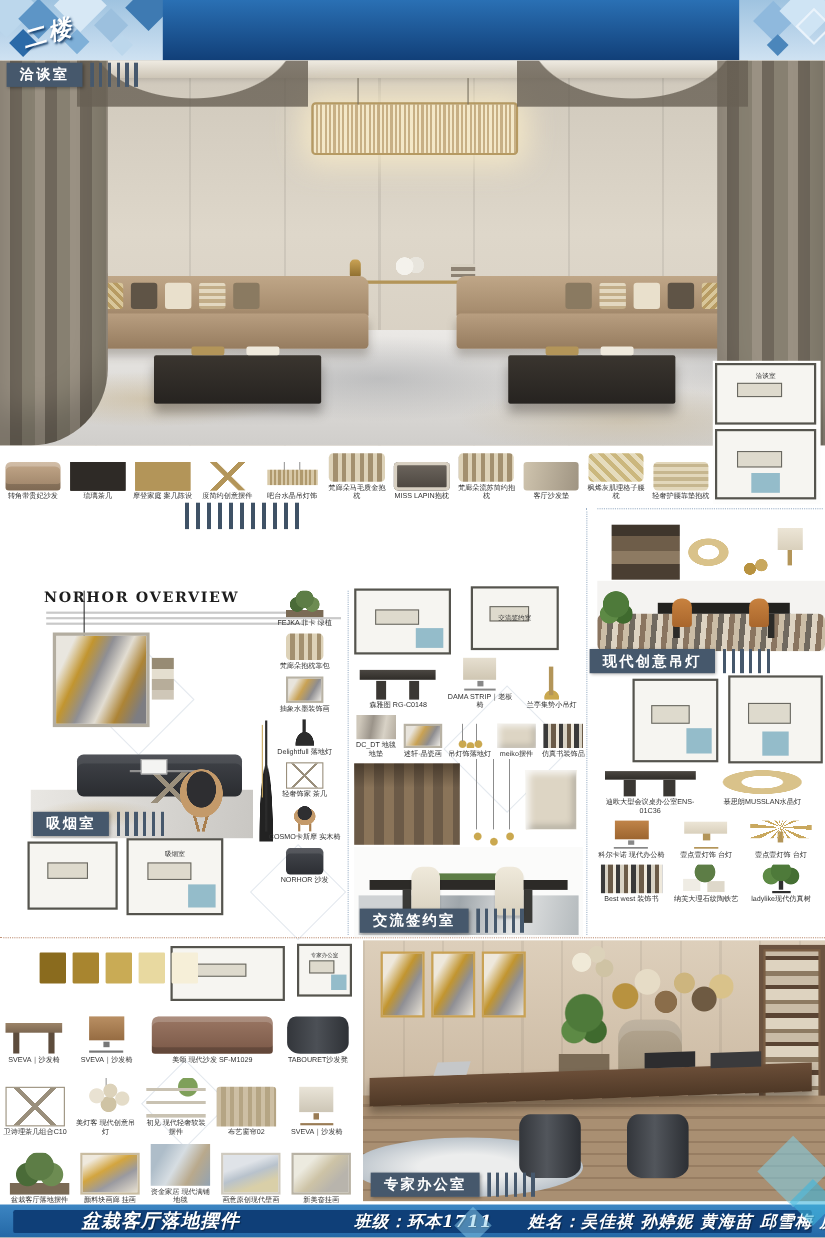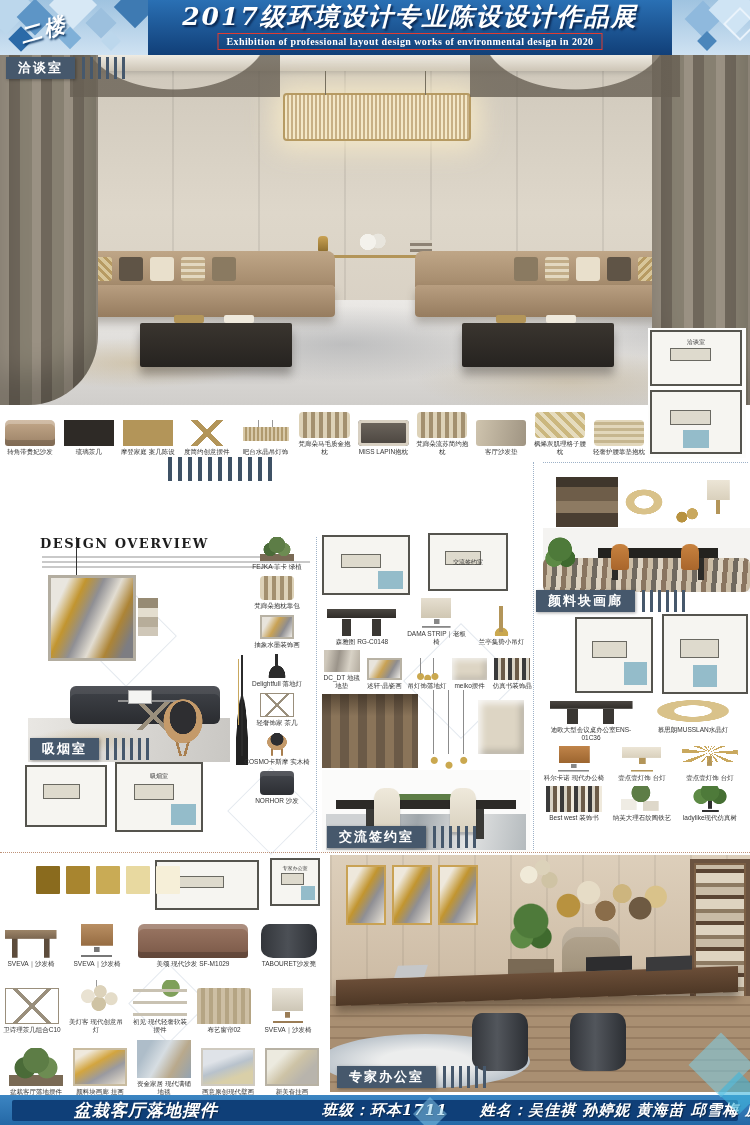--- a/index.html
+++ b/index.html
@@ -255,22 +255,20 @@
   <div class="header">
     <i class="dia" style="left:-14px;top:-14px;width:40px;height:40px;background:#bcd7ec;"></i>
     <i class="dia" style="left:22px;top:4px;width:26px;height:26px;background:#5d95c6;"></i>
     <i class="dia" style="left:56px;top:-12px;width:34px;height:34px;background:#d7e8f5;"></i>
     <i class="dia" style="left:90px;top:12px;width:22px;height:22px;background:#9cc0de;"></i>
     <i class="dia" style="left:120px;top:-8px;width:30px;height:30px;background:#3e7ab2;"></i>
     <i class="dia" style="left:12px;top:30px;width:18px;height:18px;background:#2b6aa8;"></i>
     <i class="dia" style="left:62px;top:30px;width:16px;height:16px;background:#7fb0d8;"></i>
     <i class="dia" style="left:104px;top:34px;width:14px;height:14px;background:#bcd7ec;"></i>
     <div class="header-panel">
-      <div class="h-title">2017级环境设计专业陈设设计作品展</div>
-      <div class="h-sub">Exhibition of professional layout design works of environmental design in 2020</div>
     </div>
     <i class="dia" style="left:690px;top:6px;width:26px;height:26px;background:#8fb9dd;"></i>
     <i class="dia" style="left:716px;top:-8px;width:36px;height:36px;background:#cfe4f4;"></i>
     <i class="dia" style="left:700px;top:34px;width:14px;height:14px;background:#4b86bb;"></i>
     <i class="dia" style="left:728px;top:12px;width:20px;height:20px;background:transparent;border:2px solid #eaf3fb;"></i>
     <div class="floor-badge">二楼</div>
   </div>
 
   <div class="hero">
     <div class="hero-wall"></div>
@@ -375,21 +373,21 @@
   <div class="sep-v" style="left:533px;top:462px;height:388px;"></div>
   <div class="sep-h" style="left:543px;top:462px;width:205px;"></div>
   <div class="sep-h red" style="left:0;top:852px;width:750px;"></div>
 
   <i class="wm" style="left:90px;top:600px;width:70px;height:70px;"></i>
   <i class="wm" style="left:420px;top:640px;width:80px;height:80px;"></i>
   <i class="wm" style="left:240px;top:780px;width:60px;height:60px;"></i>
   <i class="wm" style="left:470px;top:905px;width:70px;height:70px;"></i>
   <i class="wm" style="left:140px;top:975px;width:55px;height:55px;"></i>
 
-  <div class="ov-title">DESIGN OVERVIEW</div>
+  <div class="ov-title">NORHOR OVERVIEW</div>
   <div class="ov-line" style="left:42px;top:556px;width:250px;"></div>
   <div class="ov-line" style="left:42px;top:561px;width:268px;"></div>
   <div class="ov-line" style="left:42px;top:566px;width:232px;"></div>
   <div class="pendant-deco"></div>
   <div class="art-big"></div>
   <div class="swatch-stack"></div>
   <div class="prod-row" id="smoking-list">
       <div class="prod">
     <div class="thumb icon-plant"></div>
     <div class="plabel">FEJKA 菲卡 绿植</div>
@@ -486,21 +484,21 @@
   <div class="deco-ring"></div>
   <div class="deco-birds"></div>
   <div class="deco-tlamp"></div>
   <div class="photo-mfm">
     <div class="mfm-rug"></div>
     <div class="mfm-plant"></div>
     <div class="mfm-desk"></div>
     <div class="mfm-chair a"></div>
     <div class="mfm-chair b"></div>
   </div>
-  <div class="room-label" style="left:536px;top:590px;">颜料块画廊</div>
+  <div class="room-label" style="left:536px;top:590px;">现代创意吊灯</div>
   <div class="plan plan-r blue" style="left:575px;top:617px;width:78px;height:76px;"></div>
   <div class="plan plan-r blue-c" style="left:662px;top:614px;width:86px;height:80px;"></div>
   <div class="prod-row" id="right-items">
       <div class="prod wide">
     <div class="thumb icon-conference-table"></div>
     <div class="plabel">迪欧大型会议桌办公室ENS-01C36</div>
   </div>
       <div class="prod wide">
     <div class="thumb icon-ring-chandelier"></div>
     <div class="plabel">慕思朗MUSSLAN水晶灯</div>

